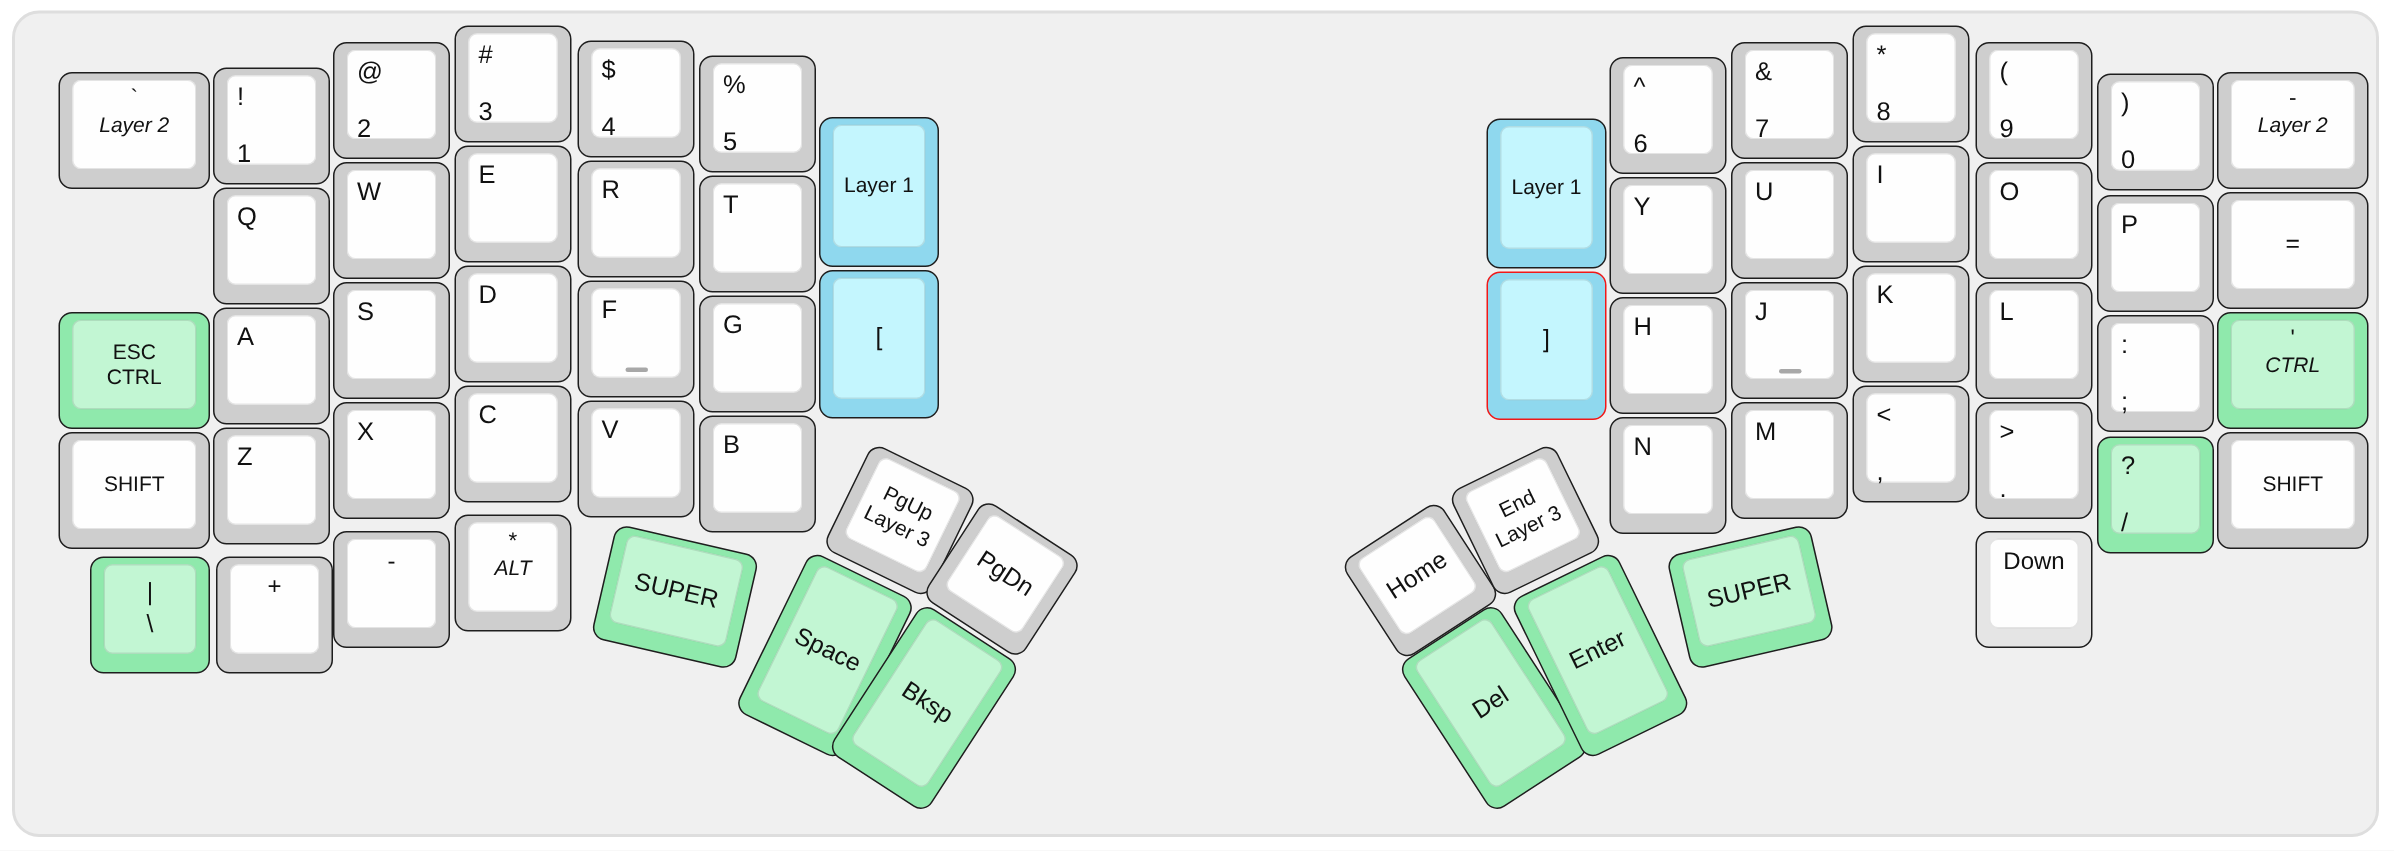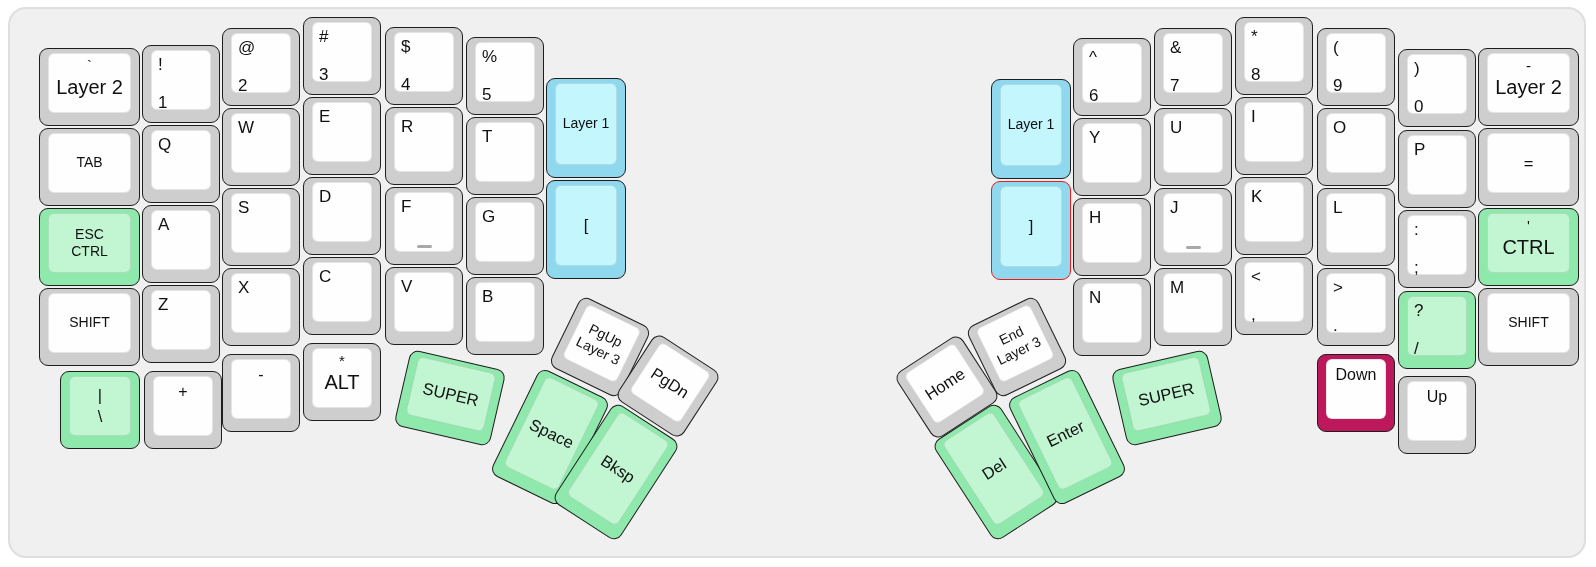--- a/index.html
+++ b/index.html
@@ -23,21 +23,21 @@
   }
   .labels{
     position:absolute;left:8px;right:8px;top:4px;bottom:12px;
     display:flex;flex-direction:column;align-items:center;justify-content:center;
     text-align:center;font-size:14px;line-height:1.25;white-space:nowrap;
   }
   .key.big > .labels{font-size:16.5px;}
   .key.tc > .labels{justify-content:flex-start;padding-top:6px;}
   .key.tc > .labels .line:only-child{font-size:16px;}
   .key.tc > .labels .line:first-child:not(:only-child){font-size:15px;height:16px;line-height:14px;}
-  .key.tc > .labels .line + .line{font-size:20px;}
+  .key.tc > .labels .line + .line{font-size:14px;font-style:italic;}
   .key.tl > .labels{
     display:block;left:15px;top:9px;right:2px;bottom:auto;
     text-align:left;font-size:17px;
   }
   .key.tl > .labels .line{height:19px;line-height:19px;}
   .key.tl > .labels .line + .line{margin-top:19px;}
   .homing{
     position:absolute;left:50%;bottom:16px;width:15px;height:3px;margin-left:-7.5px;
     background:#a8a8a8;border-radius:1.5px;
   }
@@ -47,26 +47,20 @@
 
 <div id="case" style="background: rgb(240, 240, 240); border: 2px solid rgb(222, 222, 222);"></div>
 <div id="board">
     <div class="key tc" style="left: 39px; top: 48px; width: 101px; height: 78px; background: rgb(206, 206, 206); border-color: rgb(30, 30, 30);">
       <div class="cap" style="background: rgb(254, 254, 254);"></div>
       <div class="labels">
         <div class="line">`</div>
         <div class="line">Layer 2</div>
       </div>
     </div>
-    <div class="key cc" style="left: 39px; top: 128px; width: 101px; height: 78px; background: rgb(206, 206, 206); border-color: rgb(30, 30, 30);">
-      <div class="cap" style="background: rgb(254, 254, 254);"></div>
-      <div class="labels">
-        <div class="line">TAB</div>
-      </div>
-    </div>
     <div class="key cc" style="left: 39px; top: 208px; width: 101px; height: 78px; background: rgb(143, 233, 172); border-color: rgb(30, 30, 30);">
       <div class="cap" style="background: rgb(194, 246, 211);"></div>
       <div class="labels">
         <div class="line">ESC</div>
         <div class="line">CTRL</div>
       </div>
     </div>
     <div class="key cc" style="left: 39px; top: 288px; width: 101px; height: 78px; background: rgb(206, 206, 206); border-color: rgb(30, 30, 30);">
       <div class="cap" style="background: rgb(254, 254, 254);"></div>
       <div class="labels">
@@ -376,21 +370,21 @@
         <div class="line">L</div>
       </div>
     </div>
     <div class="key tl" style="left: 1317px; top: 268px; width: 78px; height: 78px; background: rgb(206, 206, 206); border-color: rgb(30, 30, 30);">
       <div class="cap" style="background: rgb(254, 254, 254);"></div>
       <div class="labels">
         <div class="line">&gt;</div>
         <div class="line">.</div>
       </div>
     </div>
-    <div class="key tc" style="left: 1317px; top: 354px; width: 78px; height: 78px; background: #be185d; border-color: rgb(30, 30, 30);">
+    <div class="key tc" style="left: 1317px; top: 354px; width: 78px; height: 78px; background: #e5e5e5; border-color: rgb(30, 30, 30);">
       <div class="cap" style="background: rgb(254, 254, 254);"></div>
       <div class="labels">
         <div class="line">Down</div>
       </div>
     </div>
     <div class="key tl" style="left: 1398px; top: 49px; width: 78px; height: 78px; background: rgb(206, 206, 206); border-color: rgb(30, 30, 30);">
       <div class="cap" style="background: rgb(254, 254, 254);"></div>
       <div class="labels">
         <div class="line">)</div>
         <div class="line">0</div>
@@ -407,26 +401,20 @@
       <div class="labels">
         <div class="line">:</div>
         <div class="line">;</div>
       </div>
     </div>
     <div class="key tl" style="left: 1398px; top: 291px; width: 78px; height: 78px; background: rgb(143, 233, 172); border-color: rgb(30, 30, 30);">
       <div class="cap" style="background: rgb(194, 246, 211);"></div>
       <div class="labels">
         <div class="line">?</div>
         <div class="line">/</div>
-      </div>
-    </div>
-    <div class="key tc" style="left: 1398px; top: 376px; width: 78px; height: 78px; background: rgb(206, 206, 206); border-color: rgb(30, 30, 30);">
-      <div class="cap" style="background: rgb(254, 254, 254);"></div>
-      <div class="labels">
-        <div class="line">Up</div>
       </div>
     </div>
     <div class="key tc" style="left: 1478px; top: 48px; width: 101px; height: 78px; background: rgb(206, 206, 206); border-color: rgb(30, 30, 30);">
       <div class="cap" style="background: rgb(254, 254, 254);"></div>
       <div class="labels">
         <div class="line">-</div>
         <div class="line">Layer 2</div>
       </div>
     </div>
     <div class="key cc big" style="left: 1478px; top: 128px; width: 101px; height: 78px; background: rgb(206, 206, 206); border-color: rgb(30, 30, 30);">

